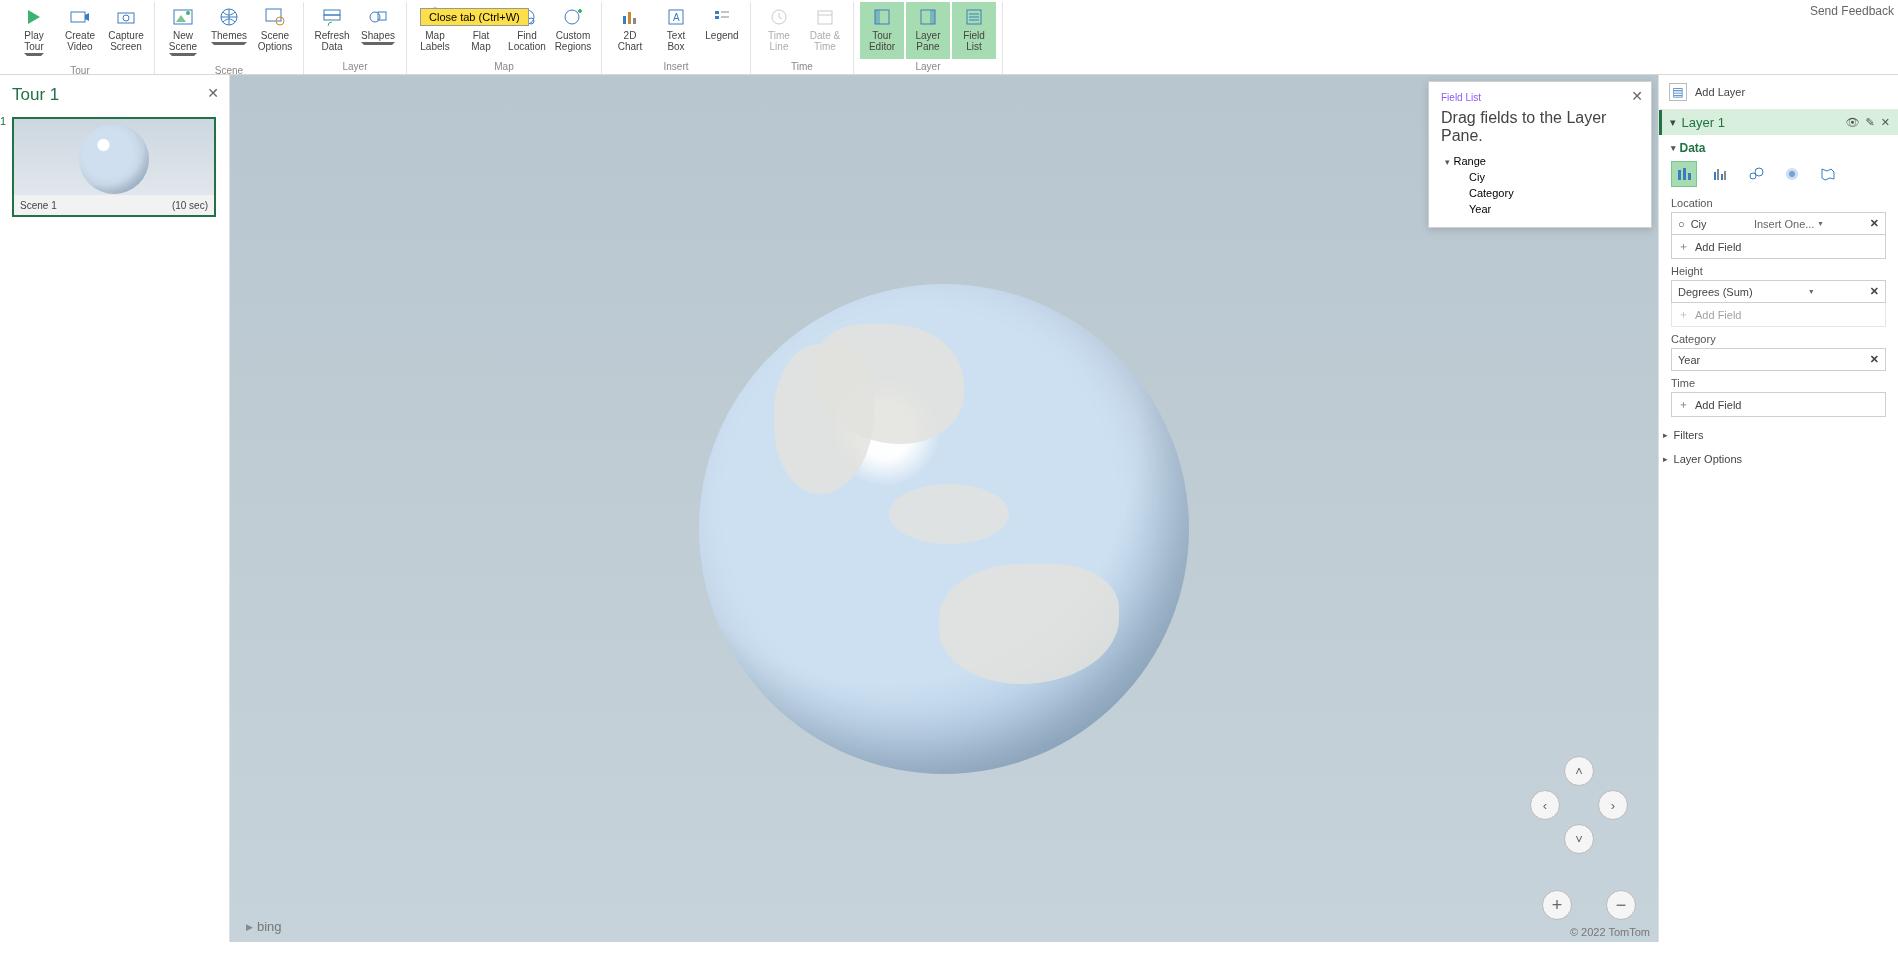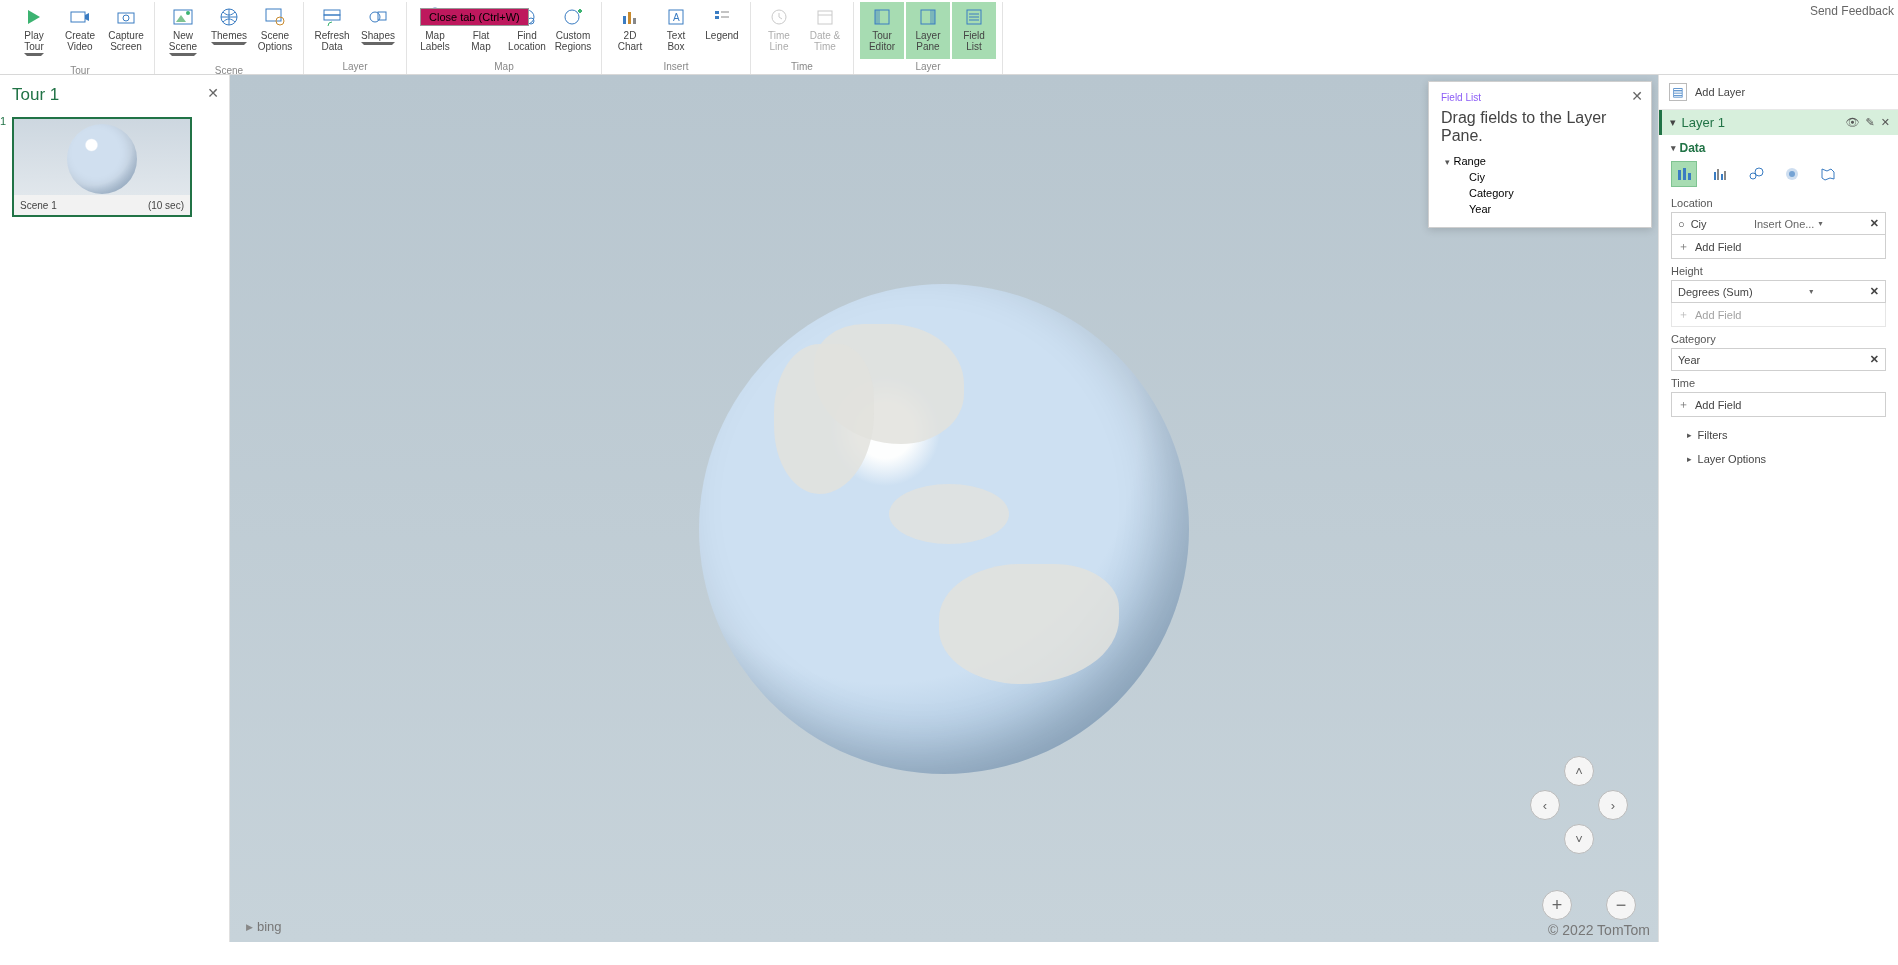--- a/index.html
+++ b/index.html
@@ -4,55 +4,55 @@
 <style>
 * { margin: 0; padding: 0; box-sizing: border-box; font-family: "Segoe UI", Tahoma, sans-serif; }
 html, body { width: 100%; height: 100%; overflow: hidden; background: #fff; }
 
 
 .top { display: flex; flex-direction: column; border-bottom: 1px solid #d8d8d8; position: relative; }
 .tabs { display: flex; align-items: stretch; height: 24px; }
 .tab { padding: 0 14px; font-size: 12px; display: flex; align-items: center; cursor: pointer; }
 .tab.file { background: #217346; color: #fff; }
 .tab.home { border: 1px solid #c8c8c8; border-bottom: none; color: #217346; font-weight: 600; }
-.close-tab-tip { position: absolute; top: 8px; left: 420px; border: 1px solid #999; padding: 2px 8px; font-size: 11px; background: #be185d; }
+.close-tab-tip { position: absolute; top: 8px; left: 420px; border: 1px solid #999; padding: 2px 8px; font-size: 11px; background: #fde047; }
 .send-feedback { position: absolute; top: 4px; right: 4px; font-size: 12px; color: #666; cursor: pointer; }
 
 .ribbon { display: flex; align-items: flex-end; height: 74px; padding: 2px 6px 0 6px; }
 .group { display: flex; flex-direction: column; align-items: center; border-right: 1px solid #e3e3e3; padding: 0 6px; height: 100%; }
 .group-items { display: flex; gap: 2px; flex: 1; }
 .group-label { font-size: 10px; color: #888; padding: 2px 0; }
 .rbtn { display: flex; flex-direction: column; align-items: center; justify-content: flex-start; width: 44px; padding: 4px 2px; cursor: pointer; color: #444; }
 .rbtn.active { background: #a7dcb2; }
 .rbtn.disabled { opacity: .45; pointer-events: none; }
 .rbtn .ic { width: 22px; height: 22px; display: flex; align-items: center; justify-content: center; color: #3a7cc2; }
 .rbtn .lbl { font-size: 10px; text-align: center; line-height: 11px; margin-top: 2px; }
 .rbtn .caret::after { content: ""; display: block; margin-top: 1px; border: 3px solid transparent; border-top-color: #666; }
 
 
 .main { display: flex; height: calc(100% - 98px); }
 .tour-pane { width: 230px; background: #fff; border-right: 1px solid #e0e0e0; padding: 10px 12px; position: relative; }
 .tour-pane h1 { font-size: 17px; font-weight: 400; color: #217346; }
 .tour-pane .close-x { position: absolute; top: 10px; right: 10px; font-size: 14px; color: #666; cursor: pointer; }
-.scene-thumb { margin-top: 12px; border: 2px solid #217346; width: 180px; height: 100px; position: relative; background: linear-gradient(#cdd7e0, #e6ebef); display: flex; align-items: center; justify-content: center; }
+.scene-thumb { margin-top: 12px; border: 2px solid #217346; width: 204px; height: 100px; position: relative; background: linear-gradient(#cdd7e0, #e6ebef); display: flex; align-items: center; justify-content: center; }
 .scene-thumb .mini-globe { width: 70px; height: 70px; border-radius: 50%; background: radial-gradient(circle at 35% 30%, #fff 0 8%, #d0dfef 10% 60%, #8aa8c8 100%); box-shadow: inset -6px -6px 12px rgba(0,0,0,.12); position: relative; top: -8px; }
 .scene-thumb .bar { position: absolute; bottom: 0; left: 0; right: 0; height: 20px; background: #f2f2f2; display: flex; justify-content: space-between; padding: 0 6px; font-size: 10px; align-items: center; color: #444; }
 .scene-index { position: absolute; top: -2px; left: -12px; font-size: 11px; color: #217346; }
 
 .map-area { flex: 1; background: linear-gradient(#b8c6cf, #c7d3da); position: relative; overflow: hidden; }
 .globe { position: absolute; left: 50%; top: 50%; width: 490px; height: 490px; margin-left: -245px; margin-top: -225px; border-radius: 50%; background: radial-gradient(circle at 38% 30%, #fdfefe 0 6%, #cde0f2 12% 55%, #86a9c9 95%, #6c8fb1 100%); box-shadow: inset -24px -24px 48px rgba(0,0,0,.15); }
 
 .land1 { position: absolute; width: 150px; height: 120px; left: 115px; top: 40px; background: #e2e2dd; border-radius: 40% 60% 50% 70%; opacity: .85; }
 .land2 { position: absolute; width: 100px; height: 150px; left: 75px; top: 60px; background: #e2e2dd; border-radius: 50% 40% 60% 50%; opacity: .85; }
 .land3 { position: absolute; width: 180px; height: 120px; right: 70px; bottom: 90px; background: #e2e2dd; border-radius: 50% 40% 60% 50%; opacity: .85; }
 .land4 { position: absolute; width: 120px; height: 60px; left: 190px; top: 200px; background: #e2e2dd; border-radius: 50%; opacity: .8; }
 
 .bing { position: absolute; left: 16px; bottom: 8px; font-size: 13px; color: #777; display: flex; align-items: center; gap: 4px; }
 .bing::before { content: "▶"; font-size: 9px; color: #888; }
-.tomtom { position: absolute; right: 8px; bottom: 4px; font-size: 14px; color: #777; }
+.tomtom { position: absolute; right: 8px; bottom: 4px; font-size: 11px; color: #777; }
 
 .nav-cluster { position: absolute; right: 26px; bottom: 84px; display: grid; grid-template-columns: 34px 34px 34px; grid-template-rows: 34px 34px 34px; gap: 0; }
 .navbtn { width: 30px; height: 30px; border-radius: 50%; background: #f5f5f5; border: 1px solid #bbb; display: flex; align-items: center; justify-content: center; font-size: 13px; color: #666; cursor: pointer; }
 .nav-up    { grid-column: 2; grid-row: 1; }
 .nav-left  { grid-column: 1; grid-row: 2; }
 .nav-right { grid-column: 3; grid-row: 2; }
 .nav-down  { grid-column: 2; grid-row: 3; }
 .zoom { position: absolute; right: 22px; bottom: 22px; display: flex; gap: 34px; }
 .zoom .navbtn { font-size: 18px; }
 
@@ -79,21 +79,21 @@
 .viz-row { display: flex; gap: 10px; margin: 4px 0 10px 0; }
 .viz { width: 26px; height: 26px; border: 1px solid transparent; display: flex; align-items: center; justify-content: center; font-size: 14px; color: #3a7cc2; cursor: pointer; }
 .viz.active { background: #a7dcb2; border-color: #7fc391; }
 .field-block label { display: block; font-size: 11px; color: #555; margin: 6px 0 3px 0; }
 .field-row { border: 1px solid #cfcfcf; padding: 4px 6px; display: flex; align-items: center; gap: 6px; font-size: 11px; }
 .field-row + .field-row { border-top: none; }
 .field-row .plus { color: #777; }
 .field-row .x { margin-left: auto; cursor: pointer; font-weight: bold; }
 .field-row .dd { margin-left: auto; color: #666; display: flex; align-items: center; gap: 4px; }
 .field-row .dd::after { content: "▾"; font-size: 8px; color: #666; }
-.collapsed { padding: 6px 28px; display: flex; align-items: center; gap: 6px; color: #444; cursor: pointer; }
+.collapsed { padding: 6px 4px; display: flex; align-items: center; gap: 6px; color: #444; cursor: pointer; }
 .collapsed::before { content: "▸"; font-size: 9px; color: #555; }
 
 svg { display: block; }
 </style>
 </head>
 <body>
 
 <div class="top">
   <div class="close-tab-tip">Close tab (Ctrl+W)</div>
   <div class="send-feedback">Send Feedback</div>

